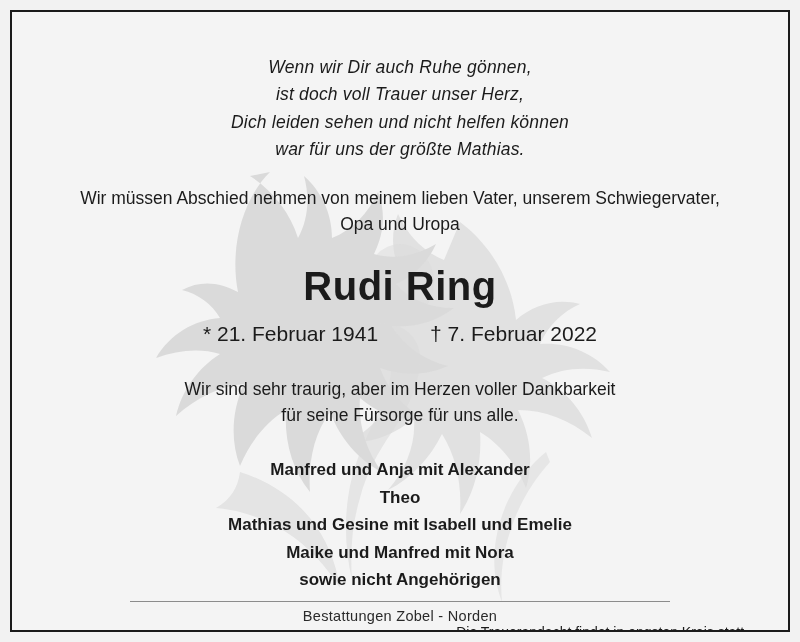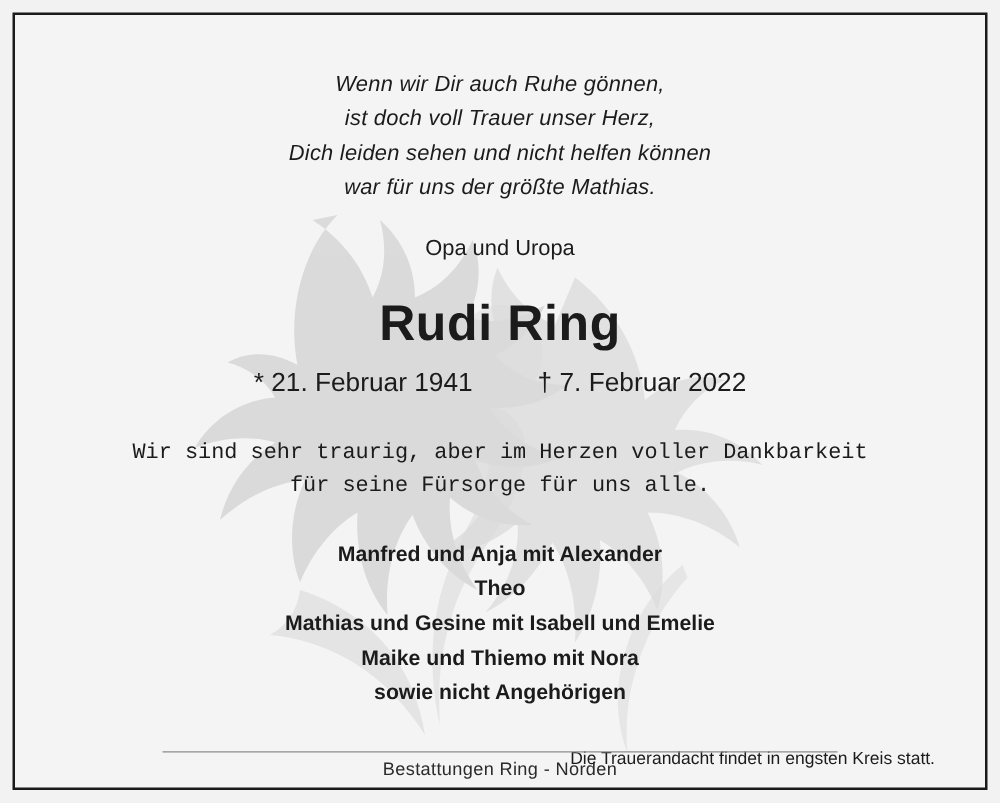--- a/index.html
+++ b/index.html
@@ -77,21 +77,21 @@
     margin-bottom: 30px;
     display: flex;
     justify-content: center;
     gap: 52px;
   }
   .thanks {
     font-size: 17.5px;
     line-height: 1.5;
     margin-bottom: 28px;
   }
-  .thanks div { white-space: nowrap; font-family: Liberation Mono, monospace; }
+  .thanks div { white-space: nowrap; }
   .family {
     font-size: 17px;
     font-weight: bold;
     line-height: 1.62;
     margin-bottom: 30px;
   }
   .family div { white-space: nowrap; }
   .closing {
     font-size: 14px;
     margin-bottom: 14px;
@@ -137,45 +137,46 @@
     <div class="content">
 
       <div class="poem">
         <div>Wenn wir Dir auch Ruhe gönnen,</div>
         <div>ist doch voll Trauer unser Herz,</div>
         <div>Dich leiden sehen und nicht helfen können</div>
         <div>war für uns der größte Mathias.</div>
       </div>
 
       <div class="intro">
+        <div>Wir müssen Abschied nehmen von meinem lieben Vater, unserem Schwiegervater,</div>
         <div>Opa und Uropa</div>
       </div>
 
       <div class="name">Rudi Ring</div>
 
       <div class="dates">
         <span>* 21. Februar 1941</span>
         <span>† 7. Februar 2022</span>
       </div>
 
       <div class="thanks">
         <div>Wir sind sehr traurig, aber im Herzen voller Dankbarkeit</div>
         <div>für seine Fürsorge für uns alle.</div>
       </div>
 
       <div class="family">
         <div>Manfred und Anja mit Alexander</div>
         <div>Theo</div>
         <div>Mathias und Gesine mit Isabell und Emelie</div>
-        <div>Maike und Thiemo mit Nora</div>
+        <div>Maike und Manfred mit Nora</div>
         <div>sowie nicht Angehörigen</div>
       </div>
 
       <div class="closing">Die Trauerandacht findet in engsten Kreis statt.</div>
     </div>
 
     <div class="footer">
       <div class="footer-rule"></div>
-      <div class="footer-text">Bestattungen Ring - Norden</div>
+      <div class="footer-text">Bestattungen Zobel - Norden</div>
     </div>
 
   </div>
 </div>
 
 </body></html>

